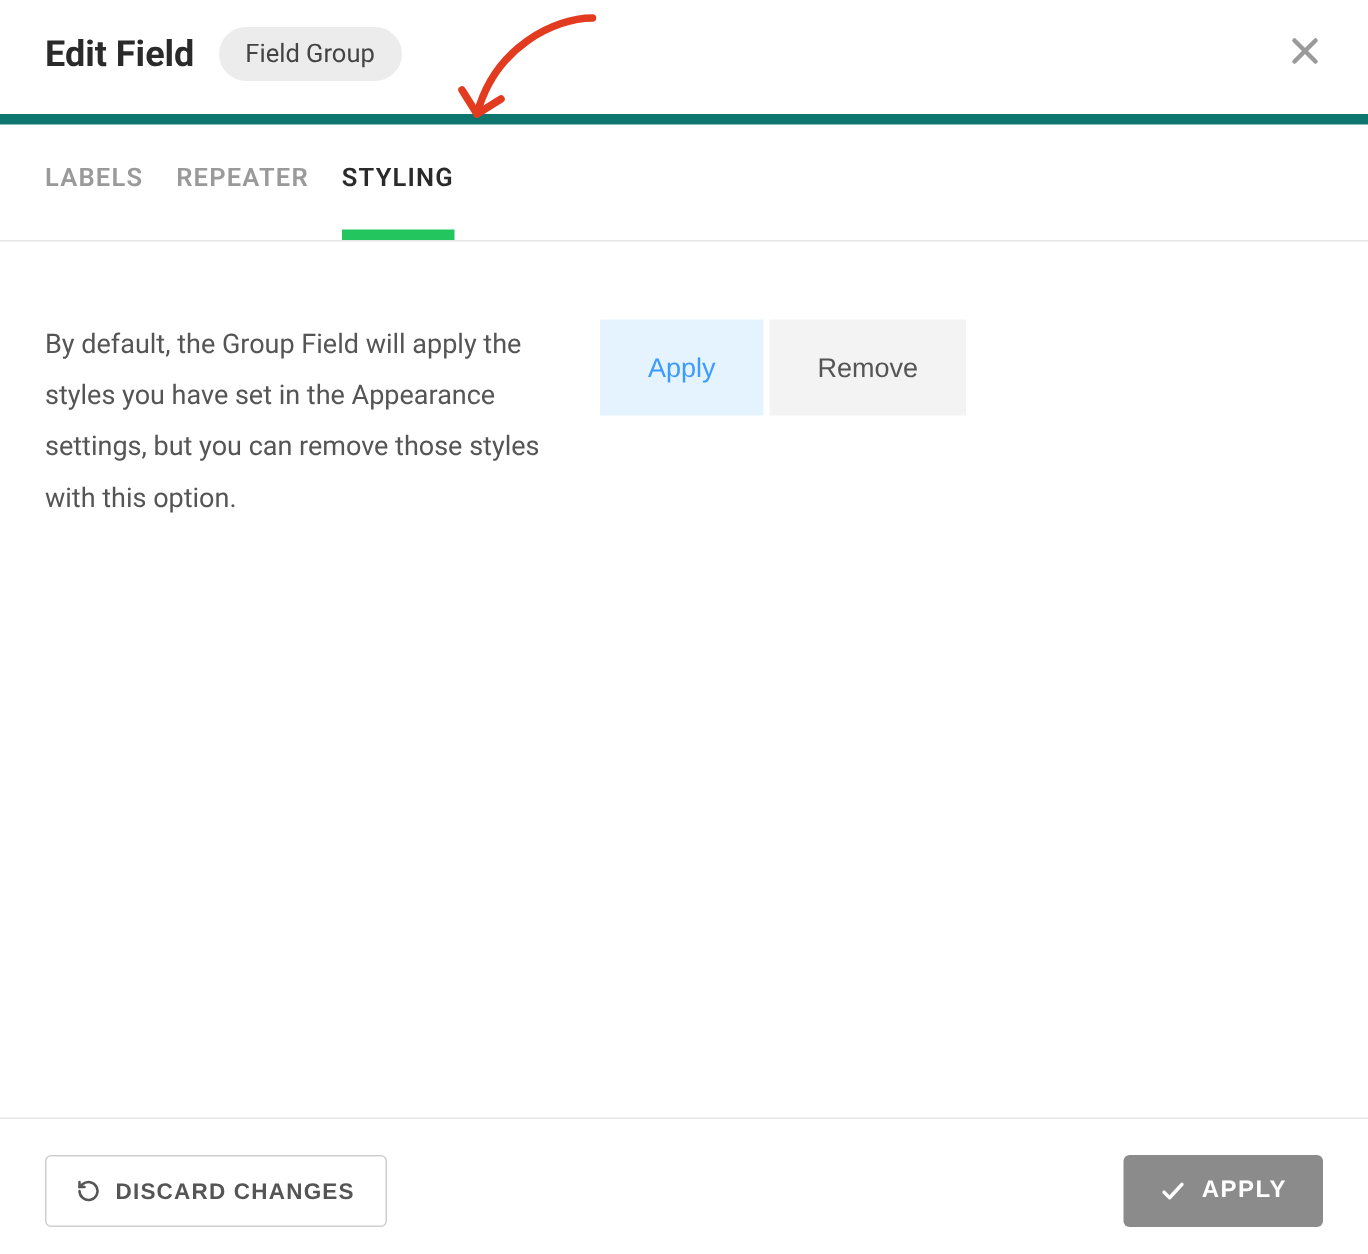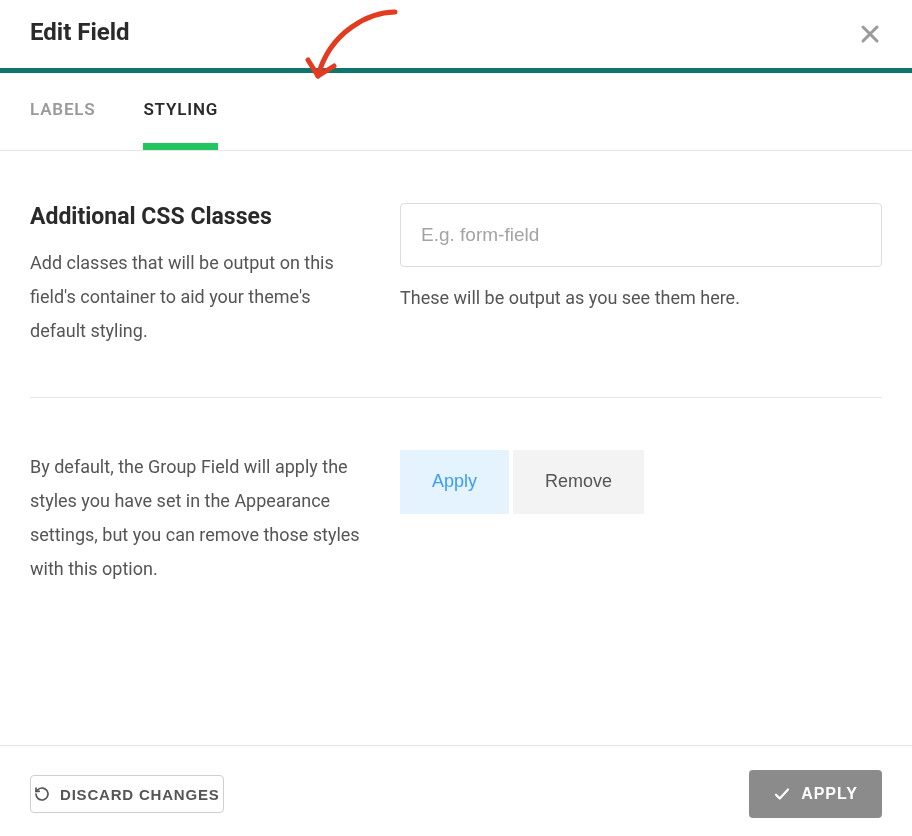--- a/index.html
+++ b/index.html
@@ -9,21 +9,21 @@
     color: #2c2c2c;
     width: 912px;
     height: 836px;
     position: relative;
     overflow: hidden;
   }
   .header {
     display: flex;
     align-items: center;
     padding: 18px 30px 22px 30px;
-    border-bottom: 5px solid #0f766e;
+    border-bottom: 7px solid #0f766e;
     position: relative;
   }
   .header-title {
     font-size: 24px;
     font-weight: 700;
     color: #2a2a2a;
     margin-right: 16px;
   }
   .pill {
     background: #ececec;
@@ -37,21 +37,21 @@
     right: 30px;
     top: 22px;
     width: 24px;
     height: 24px;
     cursor: pointer;
     color: #9a9a9a;
   }
   .close svg { width: 24px; height: 24px; display: block; }
   .tabs {
     display: flex;
-    gap: 48px;
+    gap: 22px;
     padding: 0 30px;
     border-bottom: 1px solid #e6e6e6;
   }
   .tab {
     padding: 26px 0 24px 0;
     font-size: 17px;
     font-weight: 600;
     letter-spacing: 0.8px;
     color: #9a9a9a;
     cursor: pointer;
@@ -136,22 +136,22 @@
     display: flex;
     justify-content: space-between;
     align-items: center;
     background: #fff;
   }
   .discard-btn {
     border: 1px solid #cfcfcf;
     background: #fff;
     color: #555;
     border-radius: 4px;
-    height: 38px;
-    padding: 0 3px;
+    height: 48px;
+    padding: 0 20px;
     font-size: 15px;
     font-weight: 600;
     letter-spacing: 0.8px;
     cursor: pointer;
     display: flex;
     align-items: center;
     gap: 10px;
   }
   .apply-btn {
     border: none;
@@ -174,47 +174,39 @@
     left: 300px;
     top: 6px;
     pointer-events: none;
   }
 </style>
 </head>
 <body>
 
 <div class="header">
   <div class="header-title">Edit Field</div>
+  <div class="pill">Field Group</div>
   <div class="close">
     <span class="icon">
       <svg viewBox="0 0 24 24" fill="none" stroke="currentColor" stroke-width="3" stroke-linecap="round">
         <line x1="5" y1="5" x2="19" y2="19"></line>
         <line x1="19" y1="5" x2="5" y2="19"></line>
       </svg>
     </span>
   </div>
 </div>
 
 <div class="tabs">
   <div class="tab">LABELS</div>
+  <div class="tab">REPEATER</div>
   <div class="tab active">STYLING</div>
 </div>
 
 <div class="content">
 
-  <div class="section">
-    <div class="left">
-      <div class="section-heading">Additional CSS Classes</div>
-      <div class="section-desc">Add classes that will be output on this field's container to aid your theme's default styling.</div>
-    </div>
-    <div class="right">
-      <input type="text" class="text-input" placeholder="E.g. form-field" value="" style="">
-      <div class="helper">These will be output as you see them here.</div>
-    </div>
-  </div>
 
   <div class="section">
     <div class="left">
       <div class="section-desc">By default, the Group Field will apply the styles you have set in the Appearance settings, but you can remove those styles with this option.</div>
     </div>
     <div class="right">
       <div class="toggle-group">
         <button class="toggle-btn active">Apply</button>
         <button class="toggle-btn inactive">Remove</button>
       </div>

